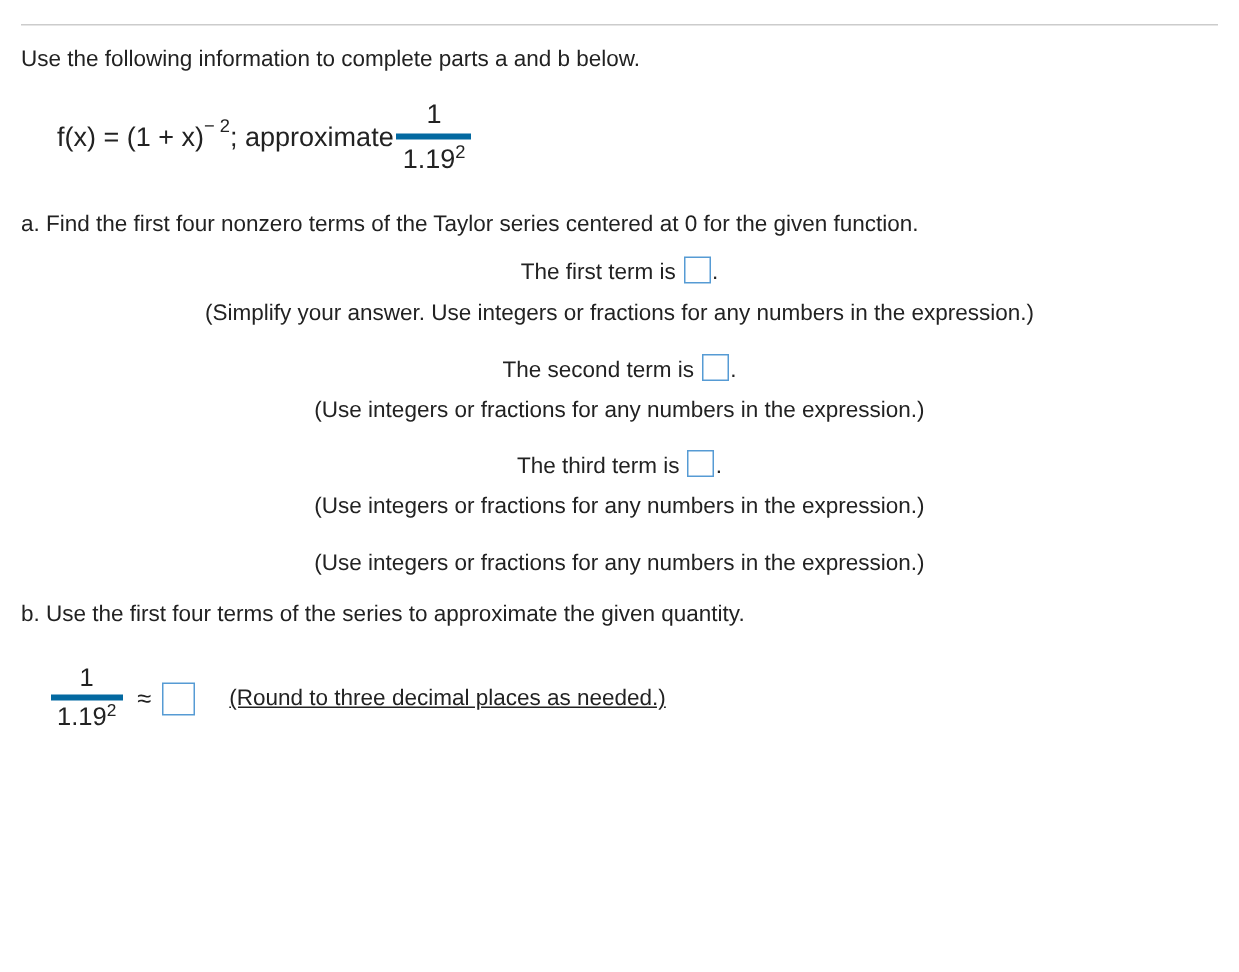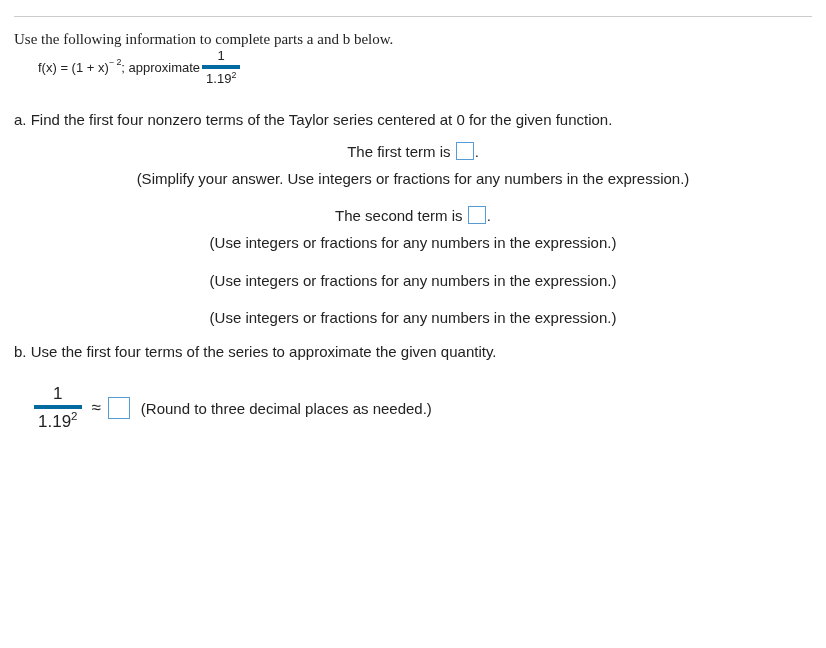--- a/index.html
+++ b/index.html
@@ -14,28 +14,28 @@
       padding: 16px 14px;
       width: 826px;
       background: #fff;
     }
     .top-rule {
       border: none;
       border-top: 1px solid #ccc;
       margin-bottom: 14px;
     }
     .intro {
-      font-family: Liberation Serif, serif;
+      margin-bottom: 18px;
     }
     .formula-block {
       display: flex;
       align-items: center;
       padding-left: 24px;
       margin-bottom: 24px;
-      font-size: 13px;
+      font-size: 18px;
     }
     .sup {
       font-size: 0.68em;
       vertical-align: super;
       position: relative;
     }
     .neg-sup {
       font-size: 0.68em;
       position: relative;
       top: -0.6em;
@@ -91,21 +91,22 @@
       display: flex;
       align-items: center;
       padding-left: 18px;
       font-size: 17px;
     }
     .approx-sym {
       margin: 0 6px 0 8px;
     }
     .approx-note {
       font-size: 15px;
-      margin-left: 10px;
+      margin-left: 22px;
+      text-decoration: underline;
     }
   </style>
 </head>
 <body>
 
 <hr class="top-rule">
 
 <div class="intro">Use the following information to complete parts a and b below.</div>
 
 <div class="formula-block">
@@ -130,20 +131,23 @@
 </div>
 
 <div class="section">
   <div class="line">
     <span>The second term is </span><span class="box-input"></span><span>.</span>
   </div>
   <div class="hint">(Use integers or fractions for any numbers in the expression.)</div>
 </div>
 
 <div class="section">
+  <div class="line">
+    <span>The third term is </span><span class="box-input"></span><span>.</span>
+  </div>
   <div class="hint">(Use integers or fractions for any numbers in the expression.)</div>
 </div>
 
 <div class="section">
   <div class="hint">(Use integers or fractions for any numbers in the expression.)</div>
 </div>
 
 <div class="part-b-line">b. Use the first four terms of the series to approximate the given quantity.</div>
 
 <div class="approx-block">

